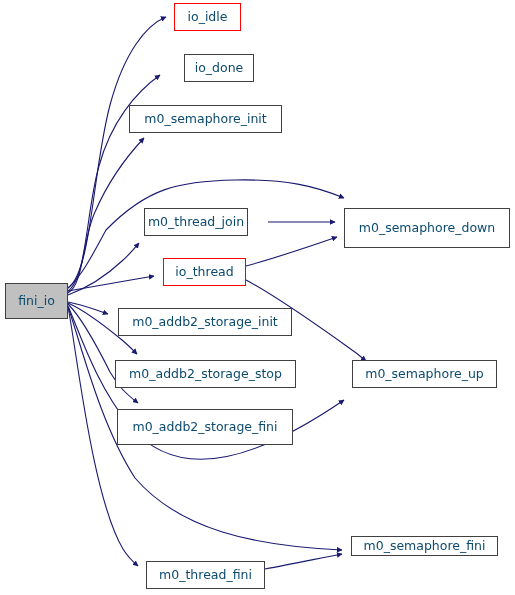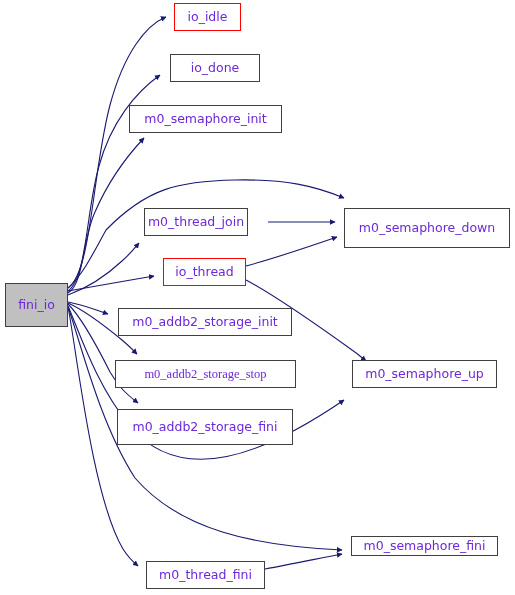--- a/index.html
+++ b/index.html
@@ -27,21 +27,21 @@
   }
   .gnode {
     position: absolute;
     box-sizing: border-box;
     display: flex;
     align-items: center;
     justify-content: center;
     background: #ffffff;
     border: 1px solid #404040;
     font-size: 12.5px;
-    color: #6d28d9;
+    color: #0c4a6e;
     white-space: nowrap;
     letter-spacing: 0px;
     line-height: 1;
     z-index: 5;
   }
   .gnode.red {
     border-color: #ff0000;
   }
   .gnode.root {
     background: #c0c0c0;
@@ -77,45 +77,45 @@
         <path d="M68,307 C80,340 99,422 135,478 C180,530 254,546 342,550" fill="none" stroke="#191970" stroke-width="1.1" marker-end="url(#arrowhead)"></path>
         <path d="M68,307 C76,346 92,497 123,549 C128,557 132,561 138,566" fill="none" stroke="#191970" stroke-width="1.1" marker-end="url(#arrowhead)"></path>
         <path d="M268,222 L335,222" fill="none" stroke="#191970" stroke-width="1.1" marker-end="url(#arrowhead)"></path>
         <path d="M246,266 C272,259 308,247 337,237" fill="none" stroke="#191970" stroke-width="1.1" marker-end="url(#arrowhead)"></path>
         <path d="M246,280 C276,296 320,327 352,350 C358,354 361,357 366,361" fill="none" stroke="#191970" stroke-width="1.1" marker-end="url(#arrowhead)"></path>
         <path d="M265,569 C292,564 321,558 342,554" fill="none" stroke="#191970" stroke-width="1.1" marker-end="url(#arrowhead)"></path>
       </g>
   </svg>
 
   <div id="nodes-layer">
-      <div class="gnode root" style="left: 5px; top: 283px; width: 63px; height: 44px;">
+      <div class="gnode root" style="left: 5px; top: 283px; width: 63px; height: 36px;">
         <span class="lbl">fini_io</span>
       </div>
       <div class="gnode red" style="left: 174px; top: 3px; width: 67px; height: 28px;">
         <span class="lbl">io_idle</span>
       </div>
-      <div class="gnode" style="left: 170px; top: 54px; width: 90px; height: 28px;">
+      <div class="gnode" style="left: 184px; top: 54px; width: 70px; height: 28px;">
         <span class="lbl">io_done</span>
       </div>
       <div class="gnode" style="left: 129px; top: 105px; width: 153px; height: 28px; text-align: right;">
         <span class="lbl">m0_semaphore_init</span>
       </div>
       <div class="gnode" style="left: 144px; top: 208px; width: 104px; height: 28px;">
         <span class="lbl">m0_thread_join</span>
       </div>
       <div class="gnode" style="left: 344px; top: 208px; width: 166px; height: 40px; align-items: center;">
         <span class="lbl">m0_semaphore_down</span>
       </div>
       <div class="gnode red" style="left: 163px; top: 258px; width: 83px; height: 28px;">
         <span class="lbl">io_thread</span>
       </div>
       <div class="gnode" style="left: 118px; top: 308px; width: 174px; height: 28px;">
         <span class="lbl">m0_addb2_storage_init</span>
       </div>
-      <div class="gnode" style="left: 115px; top: 360px; width: 181px; height: 28px; font-family: Liberation Serif, serif;">
+      <div class="gnode" style="left: 115px; top: 360px; width: 181px; height: 28px;">
         <span class="lbl">m0_addb2_storage_stop</span>
       </div>
       <div class="gnode" style="left: 117px; top: 409px; width: 176px; height: 36px;">
         <span class="lbl">m0_addb2_storage_fini</span>
       </div>
       <div class="gnode" style="left: 352px; top: 360px; width: 145px; height: 28px;">
         <span class="lbl">m0_semaphore_up</span>
       </div>
       <div class="gnode" style="left: 351px; top: 536px; width: 147px; height: 20px;">
         <span class="lbl">m0_semaphore_fini</span>

